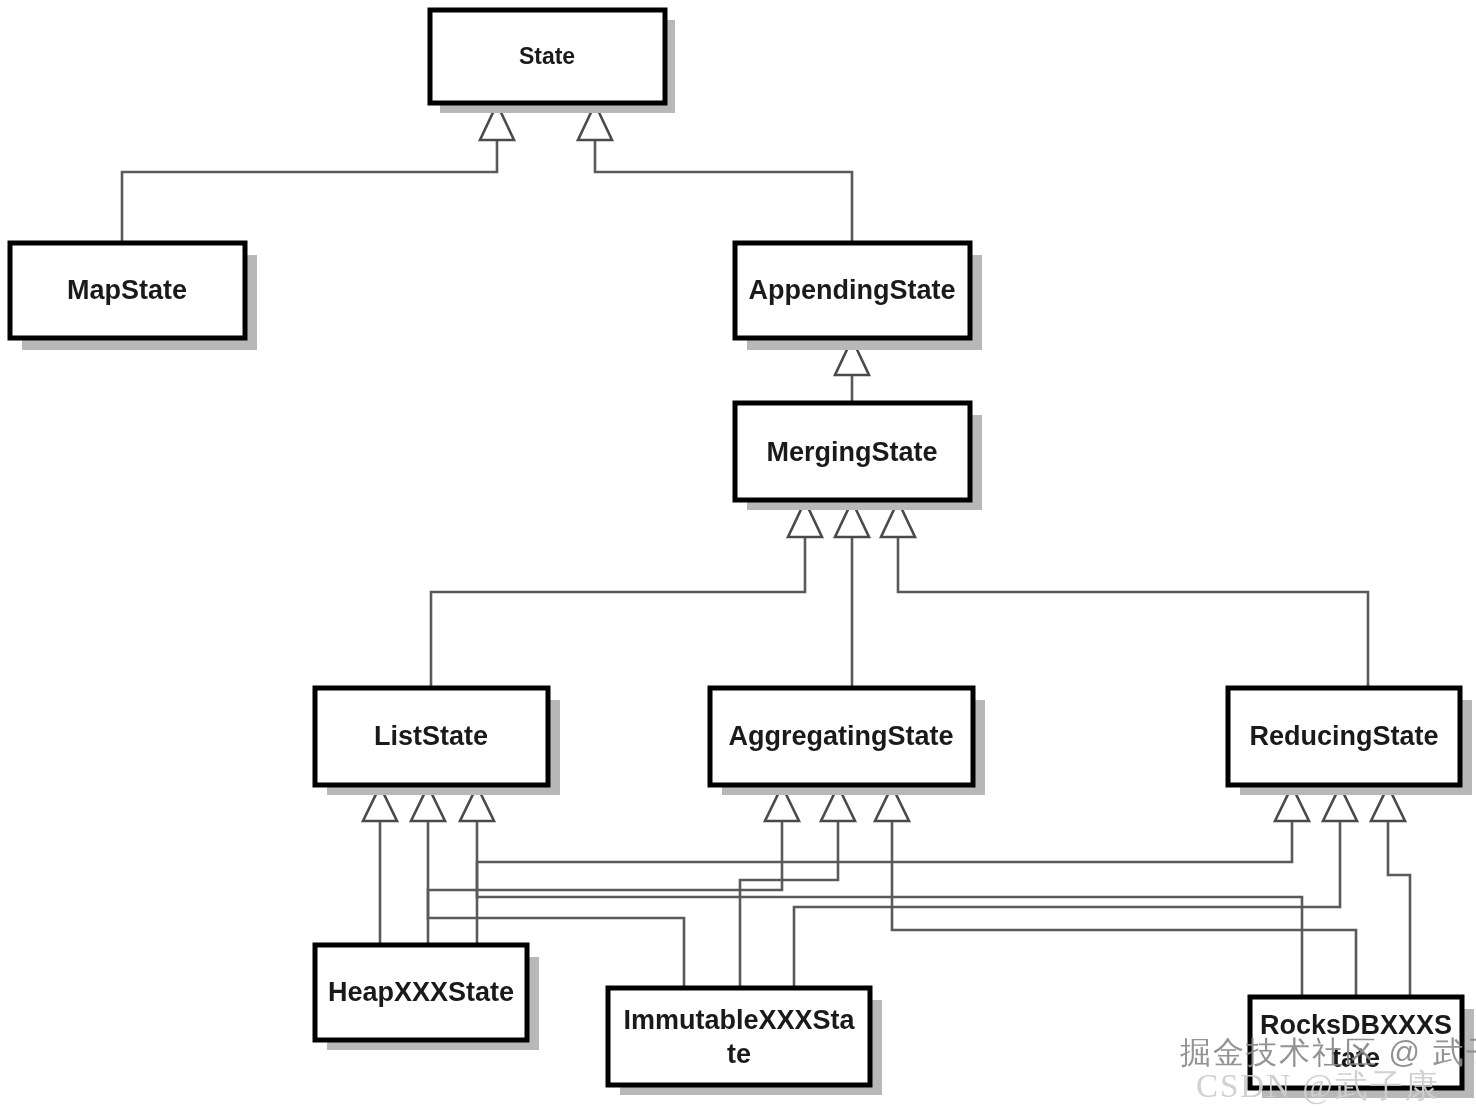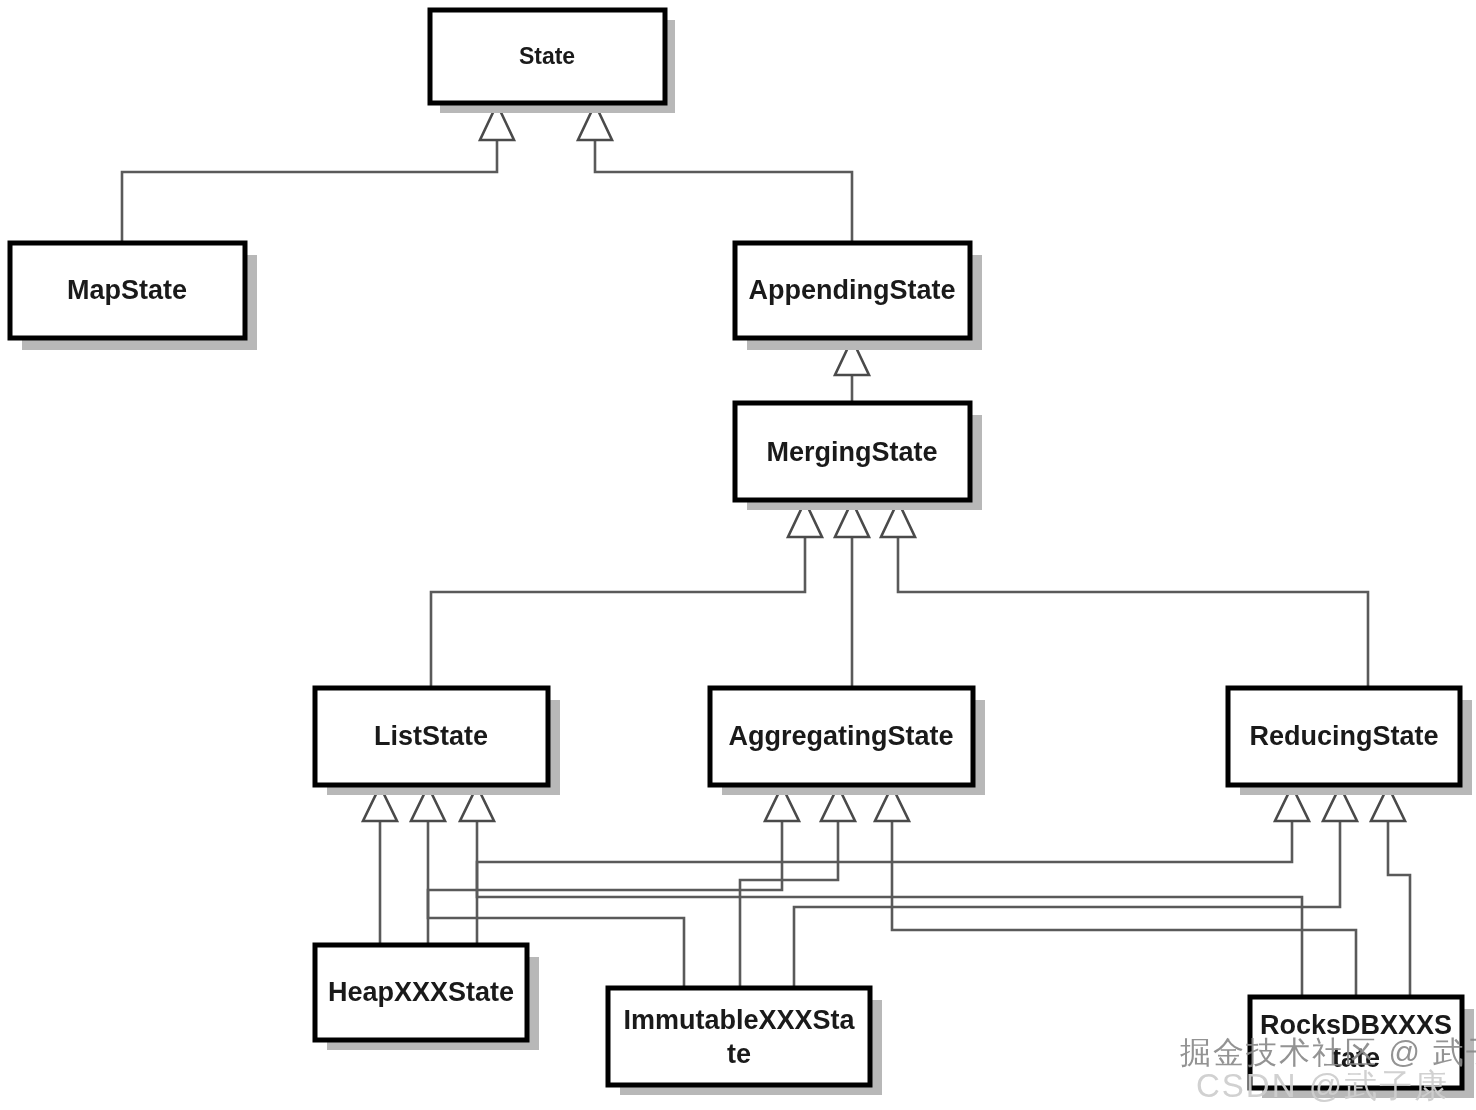--- a/index.html
+++ b/index.html
@@ -36,20 +36,21 @@
     color:#8a8a8a;
     letter-spacing:2px;
     opacity:.92;
   }
   #wm-csdn{
     left:1196px;top:1064px;
     font-size:33px;
     color:#cfcfcf;
     letter-spacing:2px;
     opacity:.95;
+    font-family:Liberation Serif, serif;
   }
 </style>
 </head>
 <body>
 
 <div id="stage">
 
   <svg id="diagram" viewBox="0 0 1476 1110">
 
     <g>

